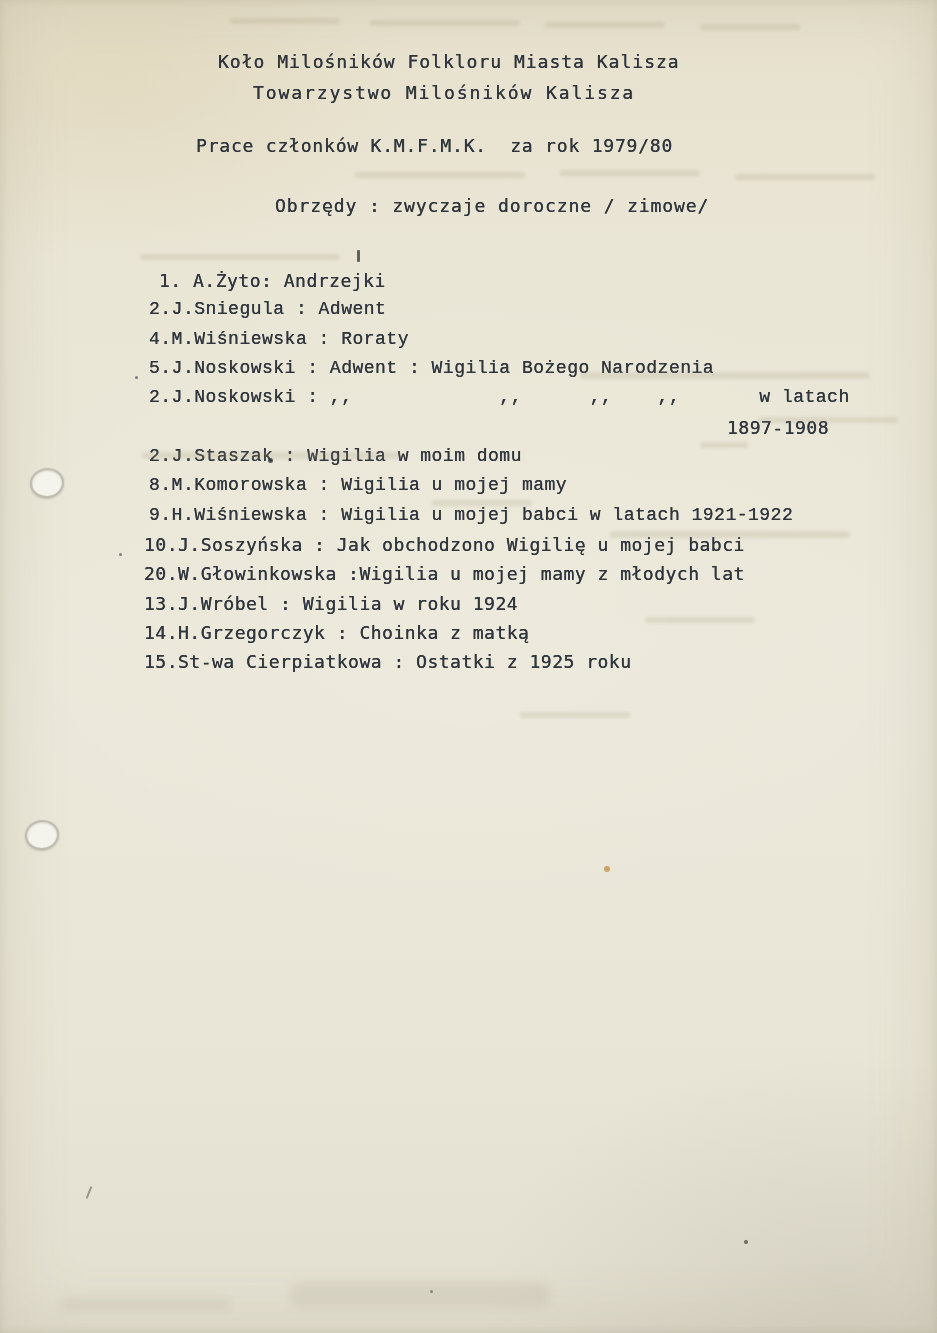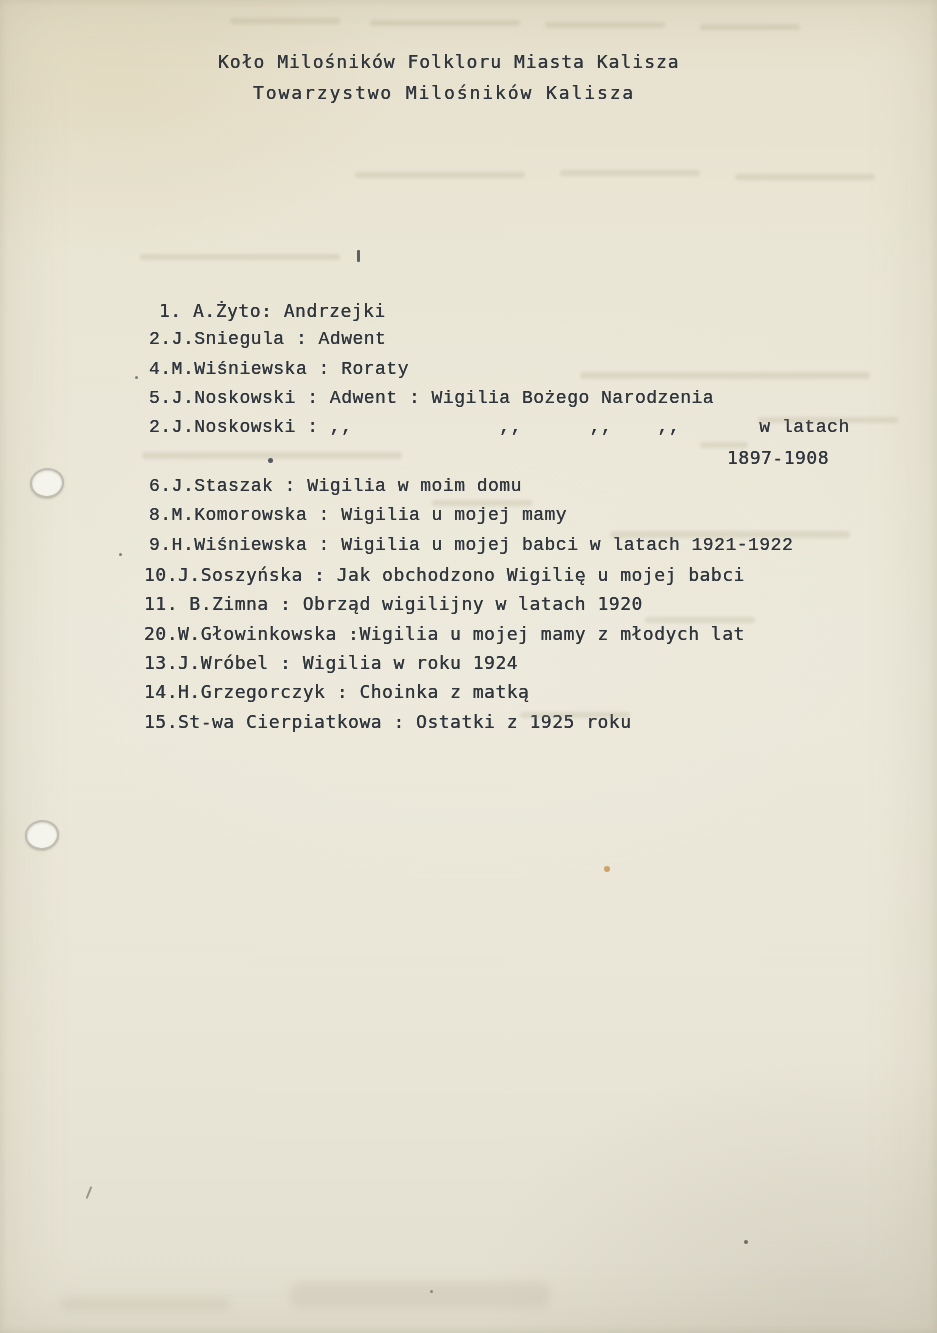--- a/index.html
+++ b/index.html
@@ -23,21 +23,21 @@
     font-size:18px;
     letter-spacing:0.5px;
     color:var(--ink,#2f353d);
     text-shadow:0 0 0.6px rgba(47,53,61,0.85), 0.3px 0.3px 0.4px rgba(47,53,61,0.35);
   }
   .h1{left:218px;top:51px;letter-spacing:1.0px;}
   .h2{left:253px;top:82px;letter-spacing:1.9px;}
   .h3{left:196px;top:135px;letter-spacing:0.8px;}
   .h4{left:275px;top:195px;letter-spacing:0.9px;}
   .list{
-    position:absolute;left:144px;top:296px;width:760px;
+    position:absolute;left:144px;top:266px;width:760px;
   }
   .list .row{
     white-space:pre;
     font-size:18px;
     letter-spacing:0.5px;
     line-height:29.35px;
     height:29.35px;
     text-shadow:0 0 0.6px rgba(47,53,61,0.85), 0.3px 0.3px 0.4px rgba(47,53,61,0.35);
   }
   .ind1{padding-left:15px;}
@@ -73,33 +73,34 @@
     background:rgba(90,88,80,0.55);transform:rotate(22deg);border-radius:1px;
   }
 </style>
 </head>
 <body>
 
 <div class="page">
 
   <div class="tline h1">Koło Milośników Folkloru Miasta Kalisza</div>
   <div class="tline h2">Towarzystwo Milośników Kalisza</div>
+  <div class="tline h3">Prace członków K.M.F.M.K.  za rok 1979/80</div>
+  <div class="tline h4">Obrzędy : zwyczaje doroczne / zimowe/</div>
 
   <div class="list">
     <div class="row ind1">1. A.Żyto: Andrzejki</div>
     <div class="row ind2">2.J.Sniegula : Adwent</div>
     <div class="row ind2">4.M.Wiśniewska : Roraty</div>
     <div class="row ind2">5.J.Noskowski : Adwent : Wigilia Bożego Narodzenia</div>
     <div class="row ind2">2.J.Noskowski : ,,             ,,      ,,    ,,       w latach</div>
     <div class="row cont">1897-1908</div>
-    <div class="row ind2">6.J.Staszak : Wigilia w moim domu</div>
+    <div class="row ind2">2.J.Staszak : Wigilia w moim domu</div>
     <div class="row ind2">8.M.Komorowska : Wigilia u mojej mamy</div>
     <div class="row ind2">9.H.Wiśniewska : Wigilia u mojej babci w latach 1921-1922</div>
     <div class="row">10.J.Soszyńska : Jak obchodzono Wigilię u mojej babci</div>
-    <div class="row">11. B.Zimna : Obrząd wigilijny w latach 1920</div>
     <div class="row">20.W.Głowinkowska :Wigilia u mojej mamy z młodych lat</div>
     <div class="row">13.J.Wróbel : Wigilia w roku 1924</div>
     <div class="row">14.H.Grzegorczyk : Choinka z matką</div>
     <div class="row">15.St-wa Cierpiatkowa : Ostatki z 1925 roku</div>
   </div>
 
   <div class="hole" style="left:30px;top:468px;"></div>
   <div class="hole" style="left:25px;top:820px;"></div>
 
   <div class="smudge" style="left:230px;top:18px;width:110px;height:6px;"></div>

